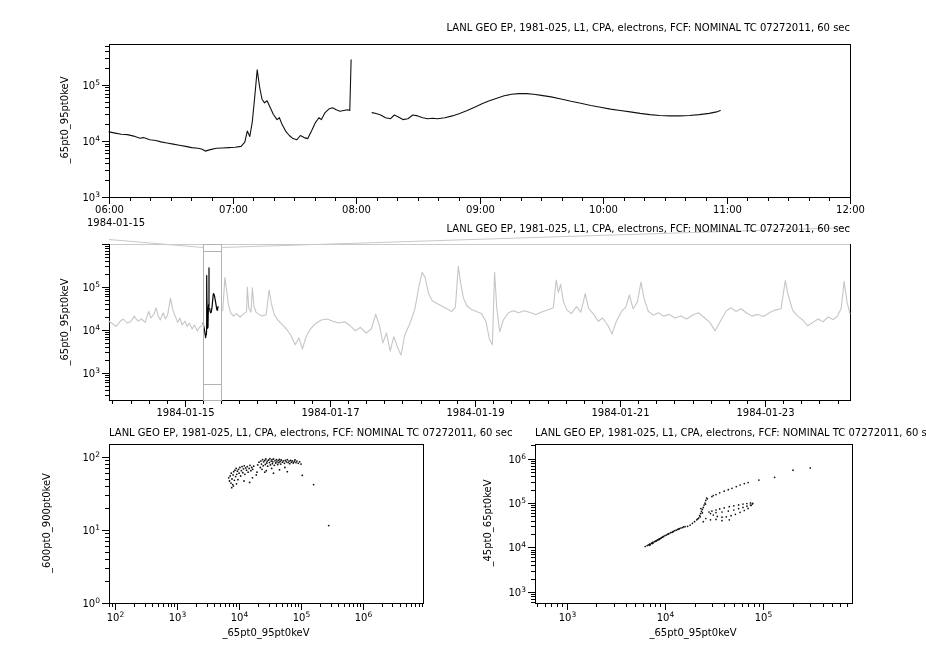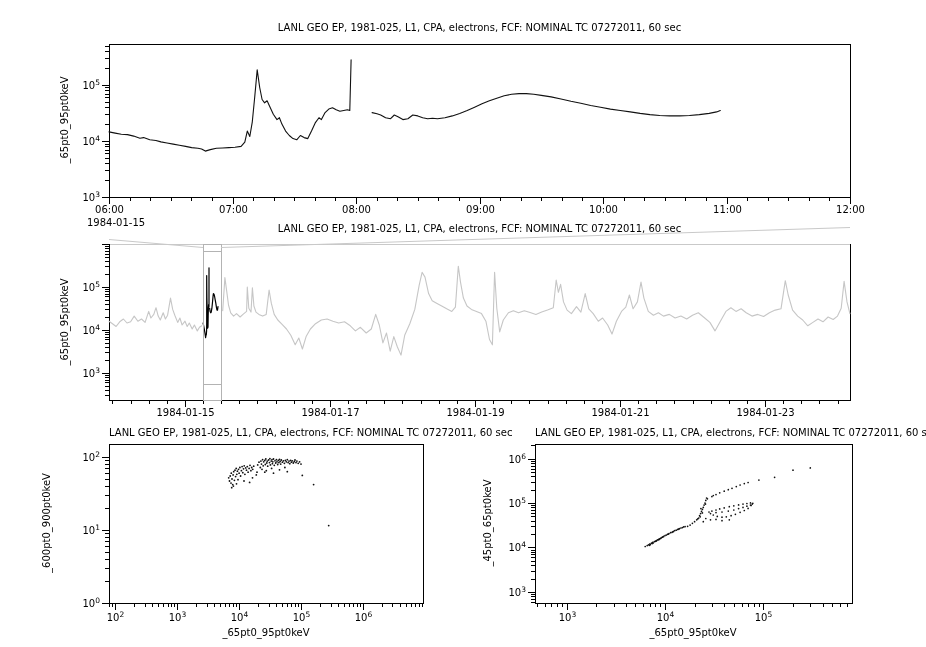--- a/index.html
+++ b/index.html
@@ -1,19 +1,19 @@
 <!DOCTYPE html>
 <html><head>
 <meta charset="utf-8">
 <style>
   html,body{margin:0;padding:0;background:#fff;}
   .canvas{position:relative;width:926px;height:647px;background:#fff;overflow:hidden;
           font-family:"DejaVu Sans","Liberation Sans",sans-serif;color:#000;}
   svg#chart{position:absolute;left:0;top:0;}
-  .plot-title{position:absolute;font-size:10px;line-height:12px;text-align:center;white-space:nowrap;}
+  .plot-title{position:absolute;font-size:10px;line-height:12px;text-align:right;white-space:nowrap;}
   #t1{left:109px;top:22px;width:741px;}
   #t2{left:109px;top:223px;width:741px;}
   #t3{left:109px;top:427px;width:314px;}
   #t4{left:535px;top:427px;width:317px;}
   .ylab{position:absolute;font-size:10px;white-space:nowrap;transform:translate(-50%,-50%) rotate(-90deg);}
   #y1{left:64px;top:120px;}
   #y2{left:64px;top:322px;}
   #y3{left:46px;top:523px;}
   #y4{left:487px;top:523px;}
   .xlab{position:absolute;font-size:10px;white-space:nowrap;transform:translateX(-50%);}

